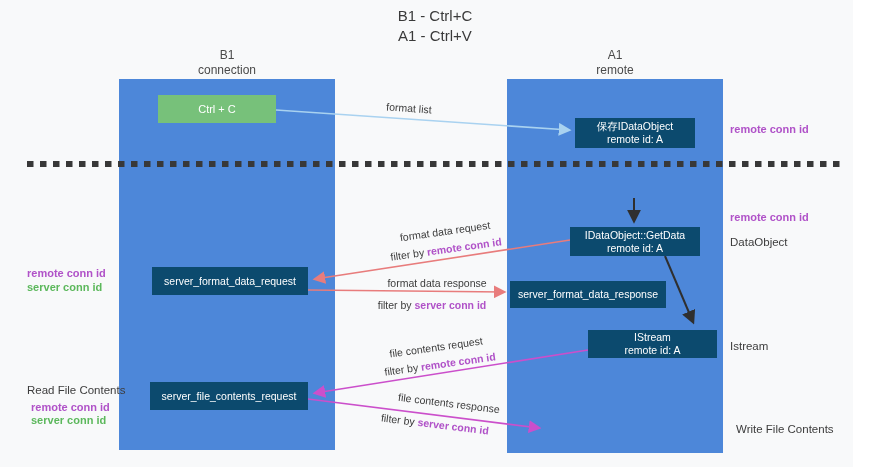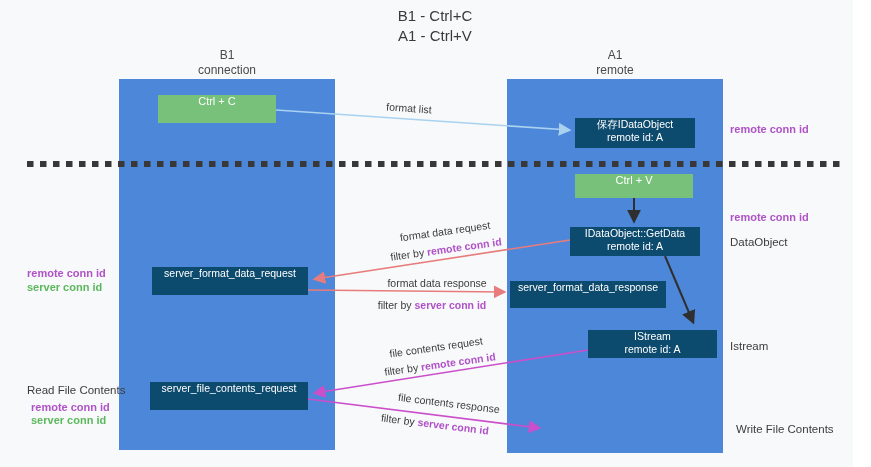--- a/index.html
+++ b/index.html
@@ -5,21 +5,21 @@
   html,body{margin:0;padding:0;}
   .canvas{
     position:relative;width:853px;height:467px;background:#f8f9fa;
     font-family:"Liberation Sans",sans-serif;overflow:hidden;
   }
   .lane{position:absolute;background:#4d87d9;z-index:1;}
   .lane-header{position:absolute;text-align:center;font-size:12px;color:#4a4a4a;line-height:15px;z-index:4;}
   .title-block{position:absolute;text-align:center;font-size:15px;color:#3a3a3a;line-height:20px;z-index:4;}
   .node{
     position:absolute;color:#ffffff;display:flex;flex-direction:column;
-    align-items:center;text-align:center;
+    align-items:center;justify-content:center;text-align:center;
     font-size:10.5px;line-height:13px;z-index:3;
   }
   .node-green{background:#77c17a;}
   .node-orange{background:#0c4a6e;}
   .ann{position:absolute;font-size:11px;white-space:nowrap;z-index:4;line-height:13px;}
   .purple{color:#b052c8;font-weight:bold;}
   .greentxt{color:#5cb85c;font-weight:bold;}
   .dark{color:#3c3c3c;}
   .msg{
     position:absolute;font-size:10.5px;color:#3c3c3c;white-space:nowrap;z-index:4;
@@ -75,23 +75,20 @@
 
   <div class="node node-green" style="left:158px;top:95px;width:118px;height:28px;font-size:11px;">
     <div>Ctrl + C</div>
   </div>
 
   <div class="node node-orange" style="left:575px;top:118px;width:120px;height:30px;">
     <div>保存IDataObject</div>
     <div>remote id: A</div>
   </div>
 
-  <div class="node node-green" style="left:575px;top:174px;width:118px;height:24px;font-size:11px;">
-    <div>Ctrl + V</div>
-  </div>
 
   <div class="node node-orange" style="left:570px;top:227px;width:130px;height:29px;">
     <div>IDataObject::GetData</div>
     <div>remote id: A</div>
   </div>
 
   <div class="node node-orange" style="left:510px;top:281px;width:156px;height:27px;">
     <div>server_format_data_response</div>
   </div>
 

